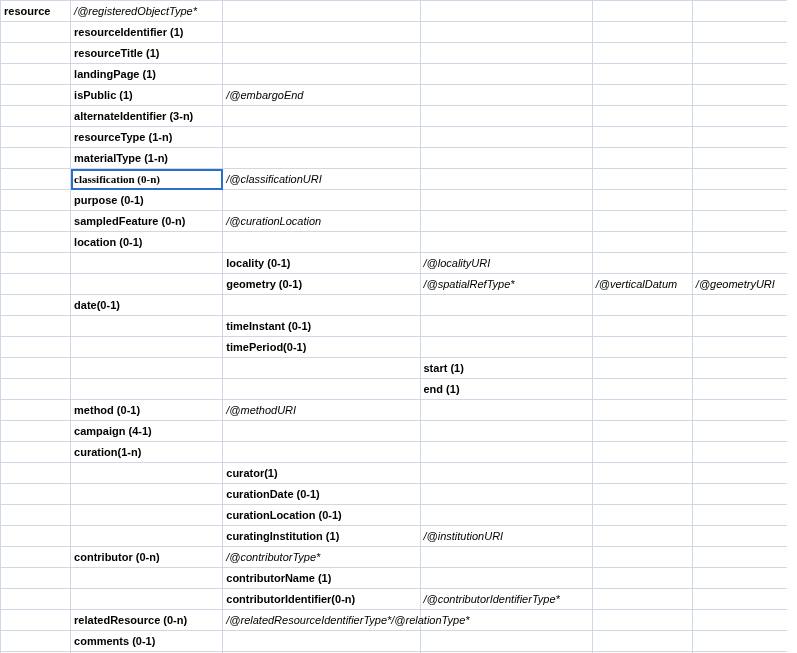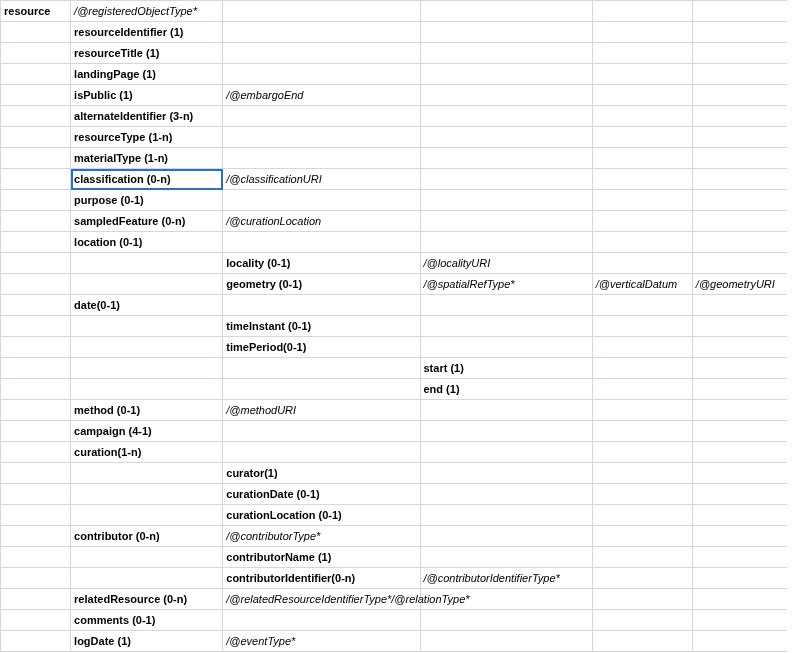--- a/index.html
+++ b/index.html
@@ -43,20 +43,21 @@
   }
   td.bold {
     font-weight: bold;
   }
   td.ital {
     font-style: italic;
   }
   td.sel {
     outline: 2px solid #2a6fc9;
     outline-offset: -2px;
+    font-family: Liberation Serif, serif;
   }
   .colA { width: 70px; }
   .colB { width: 152px; }
   .colC { width: 197px; }
   .colD { width: 172px; }
   .colE { width: 100px; }
   .colF { width: 104px; }
 </style>
 </head>
 <body>
@@ -267,20 +268,28 @@
         <tr>
           <td></td>
           <td></td>
           <td class="bold">curationLocation (0-1)</td>
           <td></td>
           <td></td>
           <td></td>
         </tr>
         <tr>
           <td></td>
+          <td></td>
+          <td class="bold">curatingInstitution (1)</td>
+          <td class="ital">/@institutionURI</td>
+          <td></td>
+          <td></td>
+        </tr>
+        <tr>
+          <td></td>
           <td class="bold">contributor (0-n)</td>
           <td class="ital">/@contributorType*</td>
           <td></td>
           <td></td>
           <td></td>
         </tr>
         <tr>
           <td></td>
           <td></td>
           <td class="bold">contributorName (1)</td>

